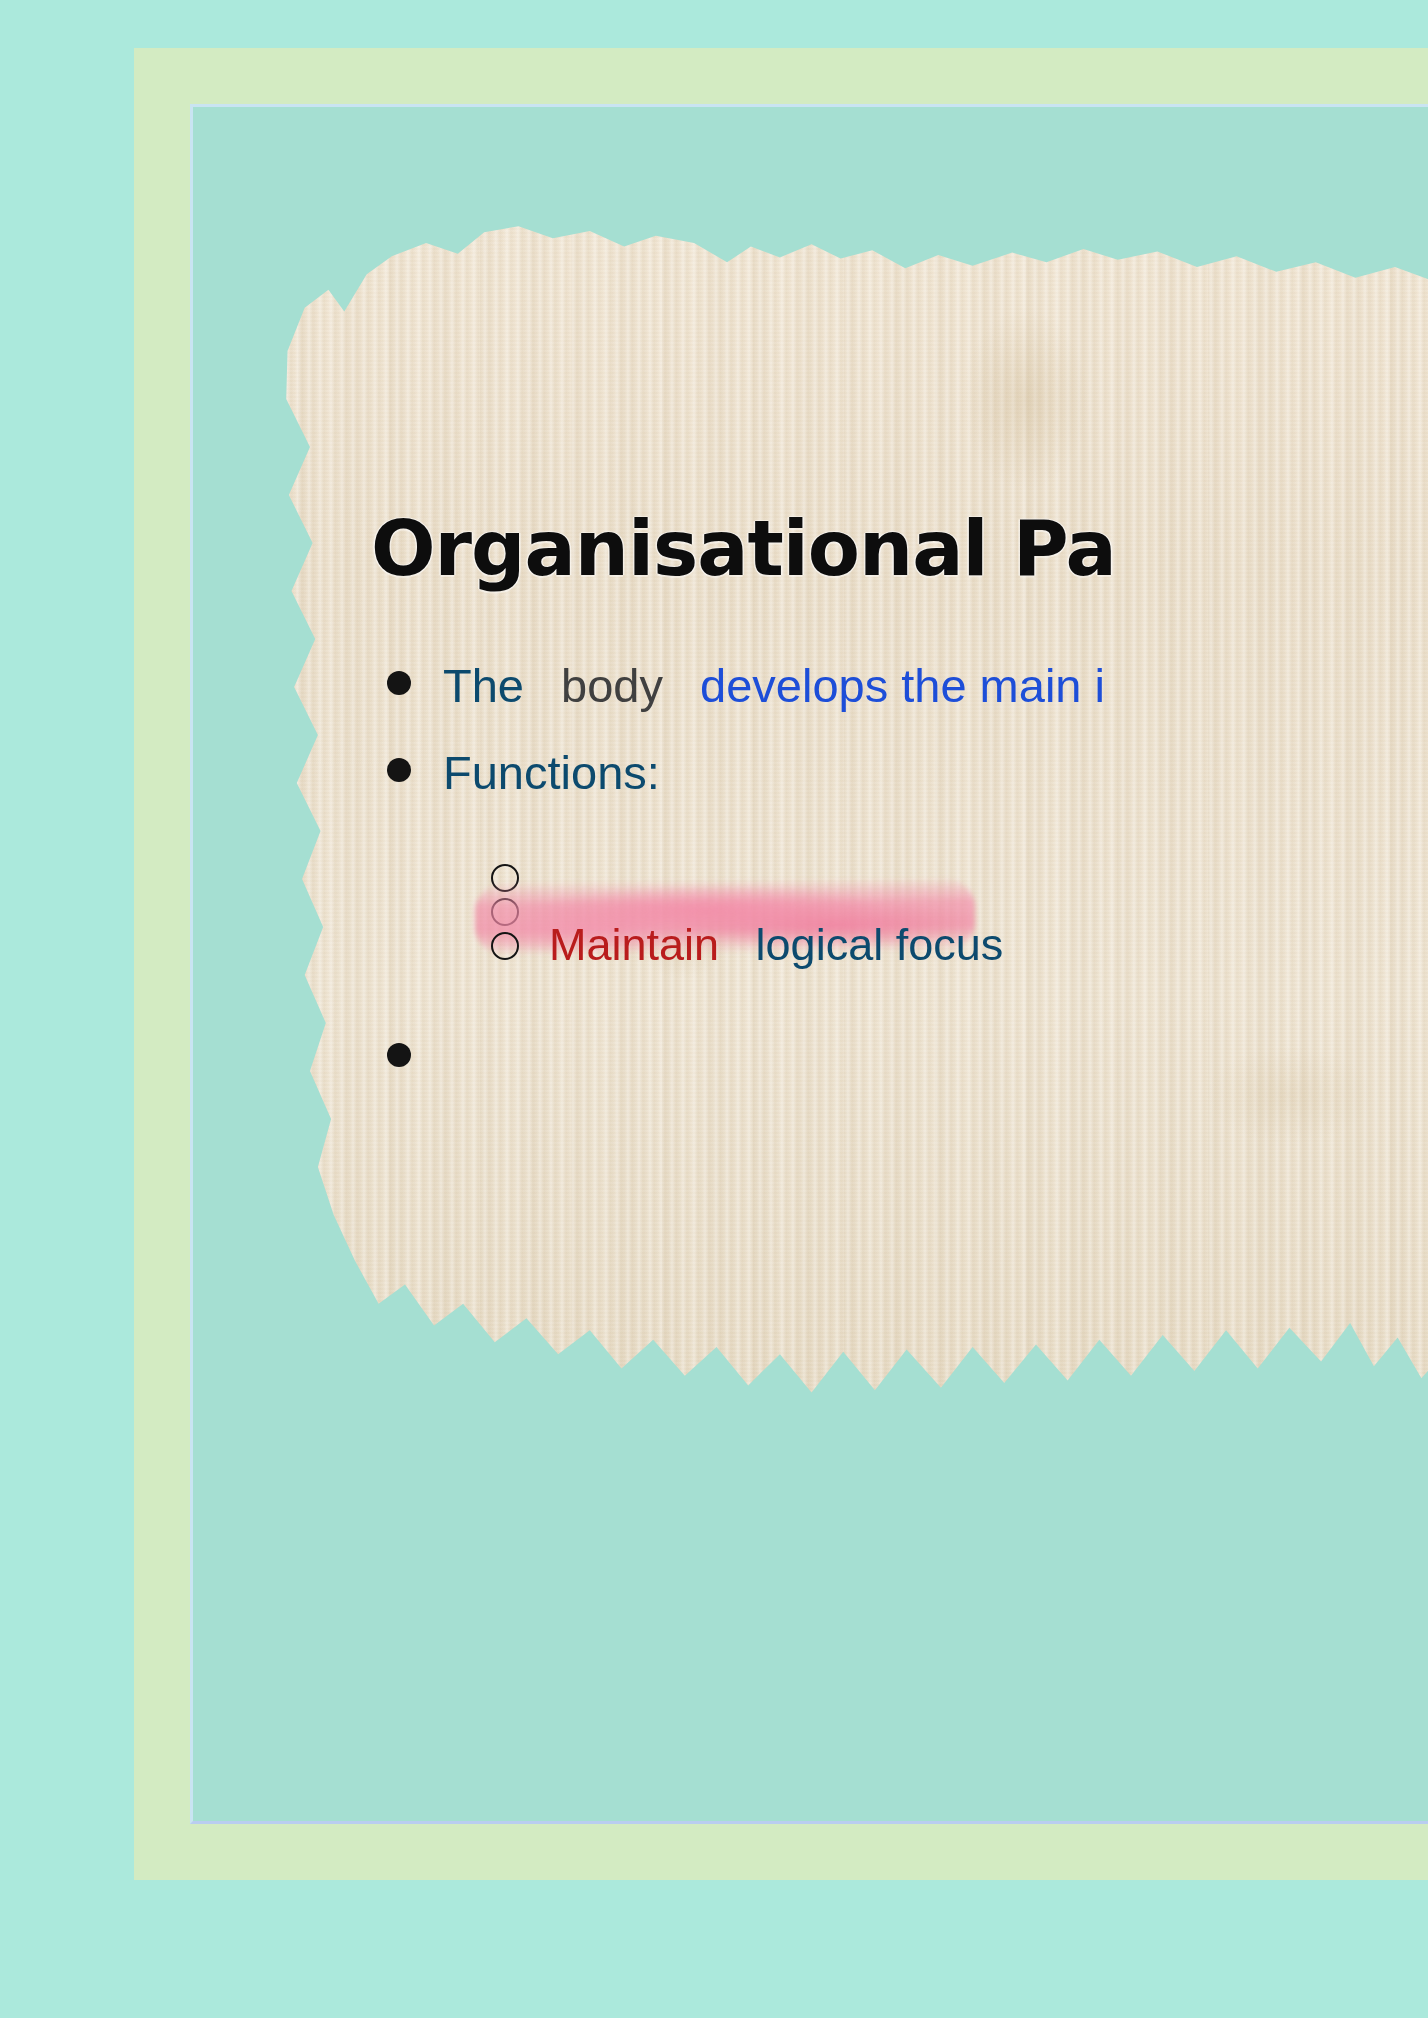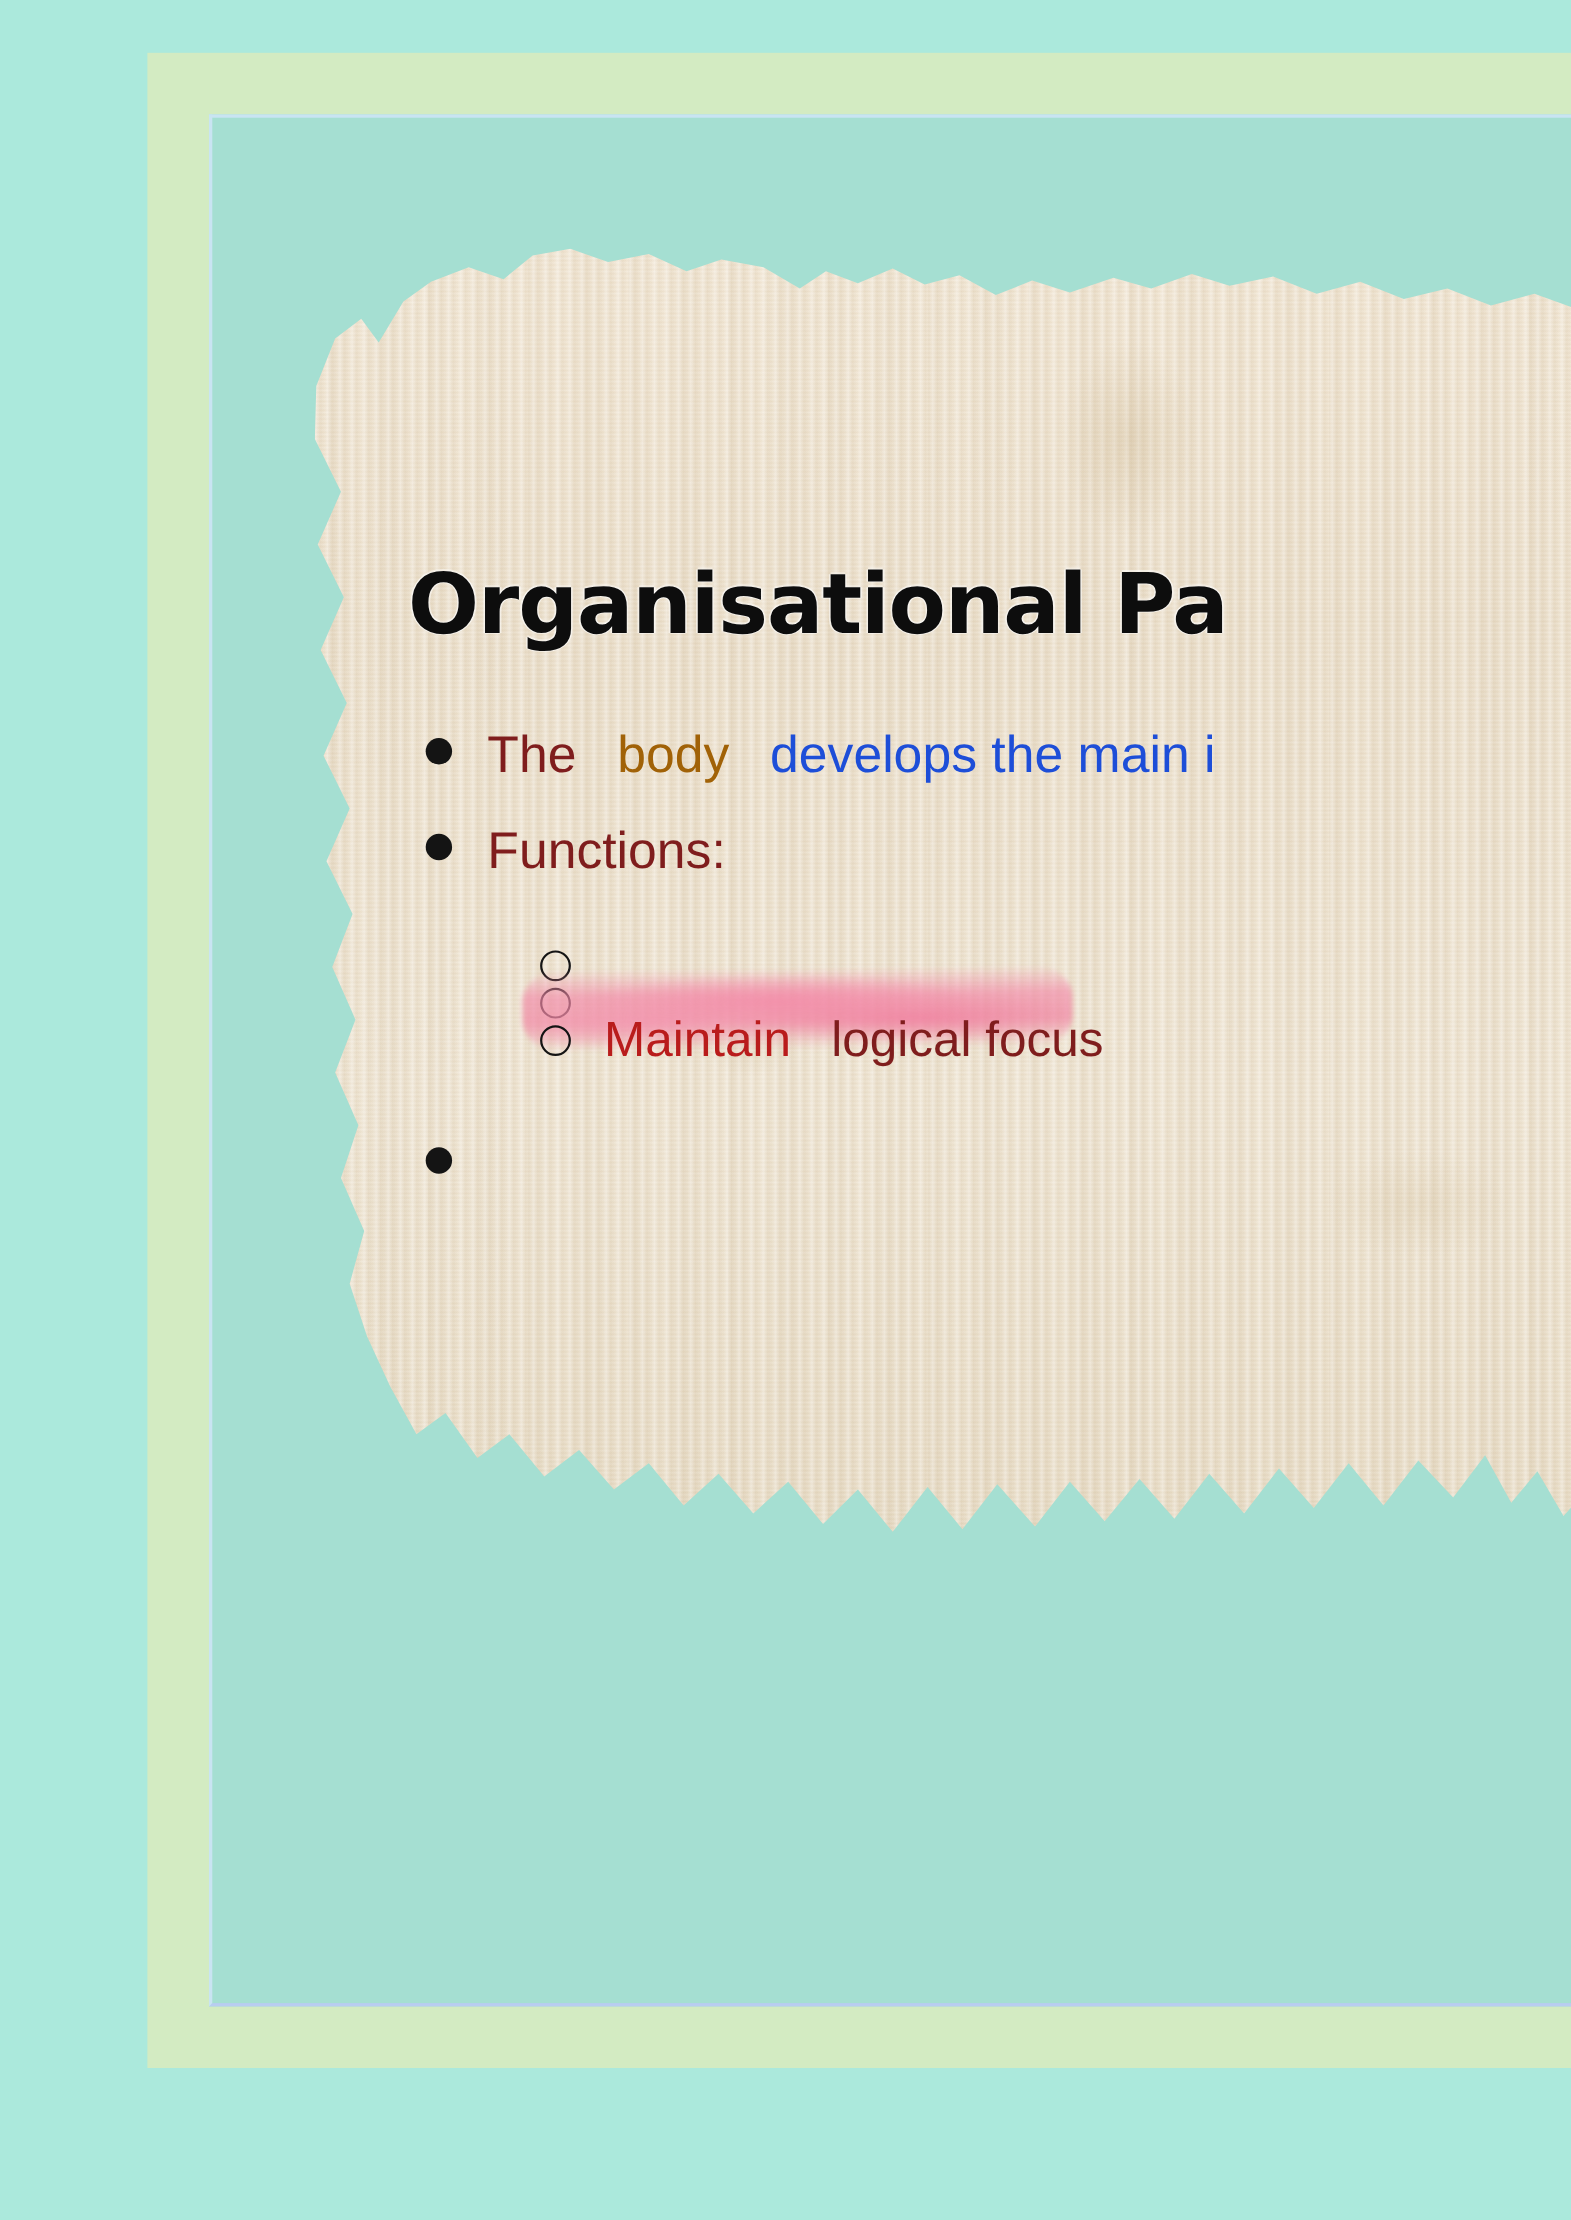--- a/index.html
+++ b/index.html
@@ -203,25 +203,25 @@
       radial-gradient(ellipse 52% 46% at 46% 42%, rgba(243,140,168,.80), rgba(243,140,168,0) 72%),
       radial-gradient(ellipse 46% 40% at 72% 62%, rgba(240,126,158,.72), rgba(240,126,158,0) 74%),
       radial-gradient(ellipse 40% 38% at 22% 66%, rgba(244,150,176,.68), rgba(244,150,176,0) 76%),
       linear-gradient(180deg, rgba(247,170,192,0) 2%, rgba(242,138,168,.68) 34%, rgba(240,128,160,.62) 64%, rgba(247,176,198,0) 98%);
     filter: blur(2.5px);
     border-radius: 40px / 30px;
     transform: rotate(-0.6deg);
   }
 
   
-  .c-teal  { color: #a16207; }
+  .c-teal  { color: #404040; }
   .c-green { color: #1d4ed8; }
   .c-red   { color: #c42033; }
   .c-emerald { color: #b91c1c; }
-  .c-black { color: #7f1d1d; }
+  .c-black { color: #0c4a6e; }
 </style>
 </head>
 <body>
 
 <div class="slide-root">
 
   <div class="frame-band"></div>
   <div class="frame-inner"></div>
 
   <div class="paper-wrap">

